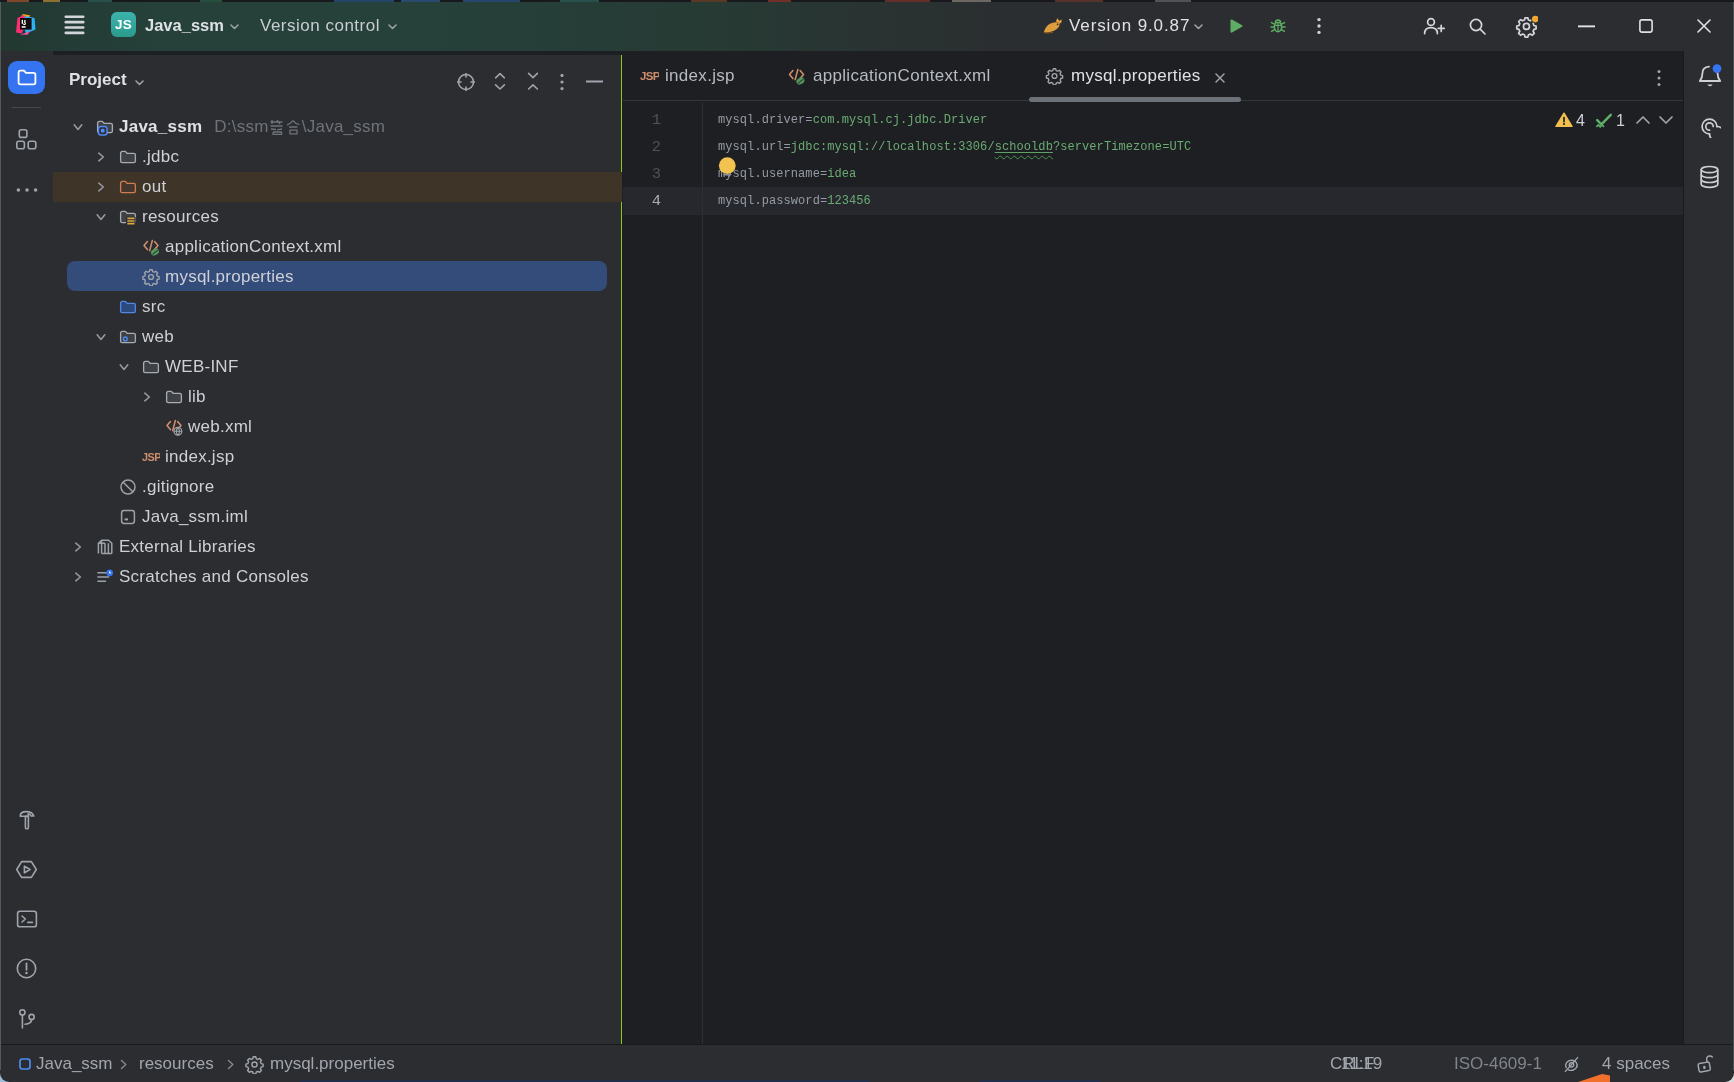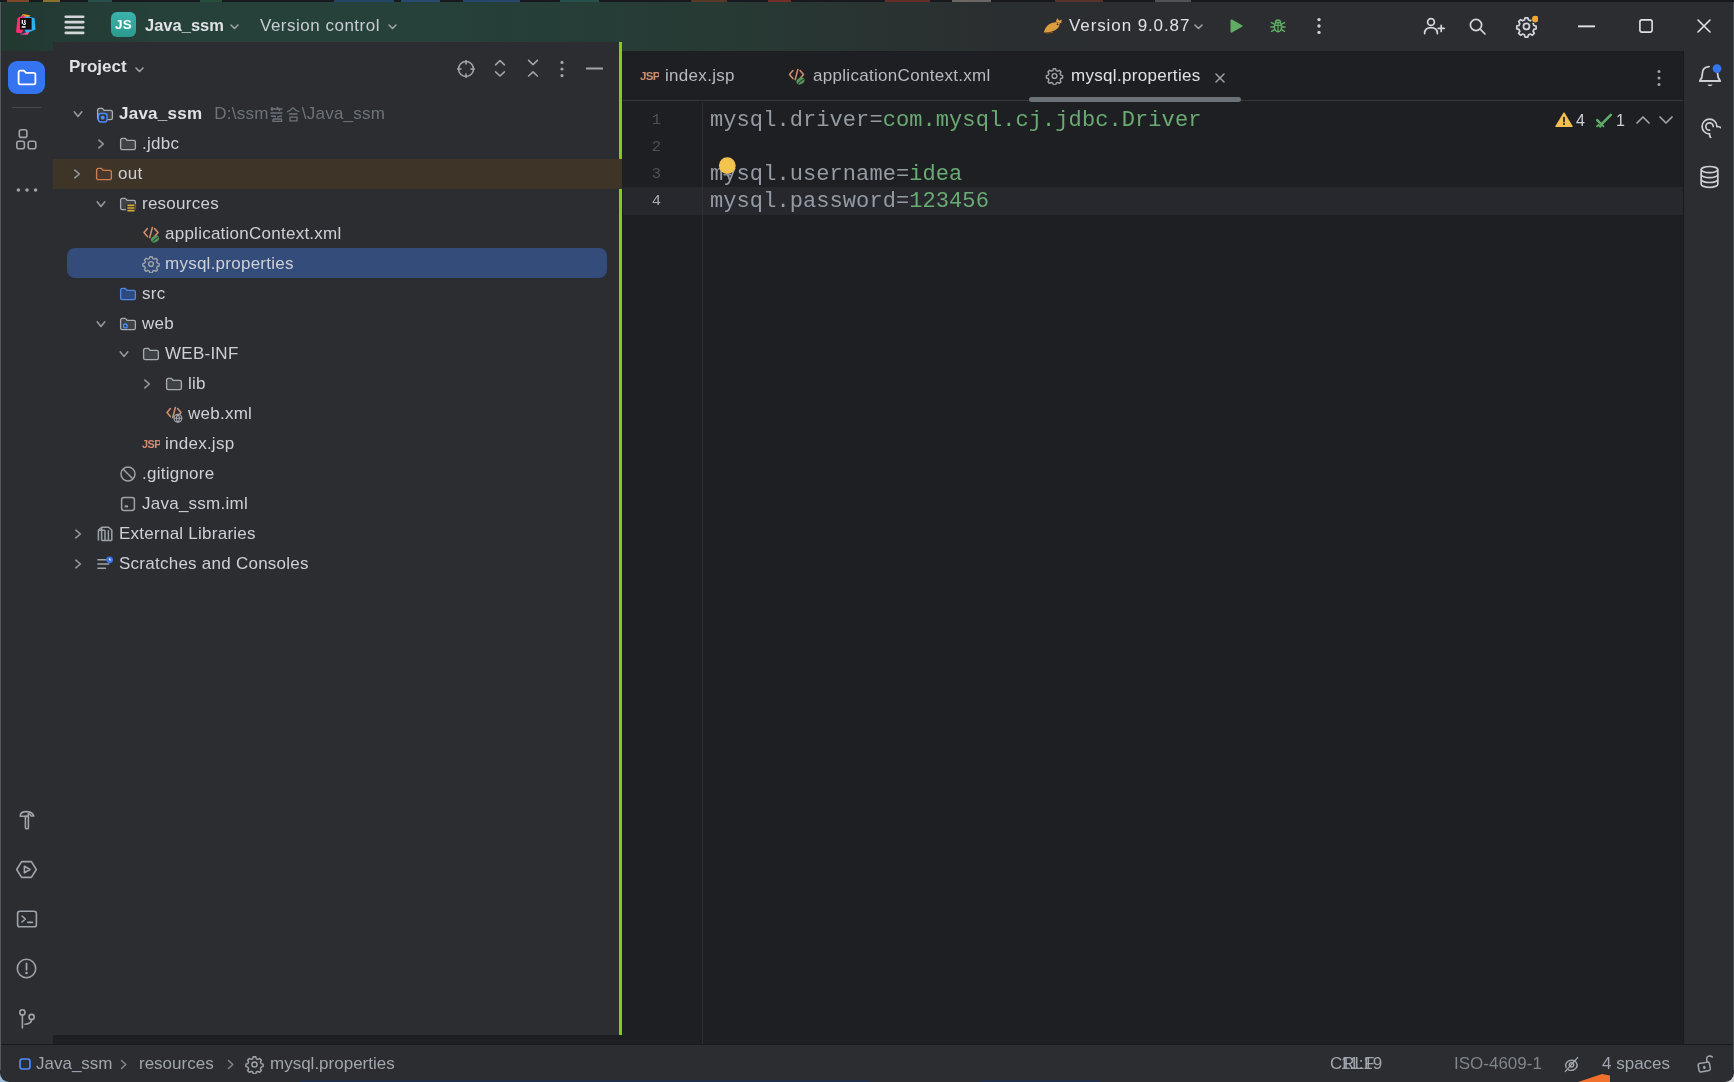--- a/index.html
+++ b/index.html
@@ -11,37 +11,37 @@
 .seg{position:absolute;top:0;height:1.5px;opacity:0.65}
 .tbtxt{position:absolute;top:0;height:51px;line-height:51px;color:#dfe1e5;font-size:17px;white-space:nowrap}
 
 #lstripe{position:absolute;left:0;top:51px;width:53px;height:993px;background:#2b2d30}
 #ledge{position:absolute;left:0;top:2px;width:1px;height:1068px;background:#53595e;z-index:40}
 #redge{position:absolute;left:1733px;top:2px;width:1px;height:1068px;background:#4a4f54;z-index:40}
 #lsdiv{position:absolute;left:12px;top:56px;width:29px;height:1px;background:#45484c}
 #folderbtn{position:absolute;left:8px;top:10px;width:37px;height:33px;border-radius:9px;background:#3574f0;display:flex;align-items:center;justify-content:center}
 .sic{position:absolute;left:0;top:0;width:53px;display:flex;justify-content:center}
 
-#ppanel{position:absolute;left:53px;top:42px;width:569px;height:993px;background:#2b2d30;border-right:3px solid #84cc16}
+#ppanel{position:absolute;left:53px;top:55px;width:569px;height:993px;background:#2b2d30;border-right:1px solid #84cc16}
 #ptitle{position:absolute;left:16px;top:0;height:49px;line-height:49px;color:#dfe1e5;font-size:17px;font-weight:700}
 .phic{position:absolute;top:26px}
 .row{position:absolute;left:0;width:568px;height:30px;display:flex;align-items:center;color:#ced0d6;font-size:17px;letter-spacing:0.25px;white-space:nowrap;z-index:3}
 .chevslot{width:12px;height:18px;display:flex;align-items:center;justify-content:center;flex:none}
 .icslot{width:18px;height:18px;margin-left:12px;margin-right:5px;flex:none;display:flex;align-items:center;justify-content:center}
 #outband{position:absolute;left:0;top:117px;width:569px;height:30px;background:#3e3528}
 #selband{position:absolute;left:14px;top:206px;width:540px;height:30px;border-radius:8px;background:#344c7a}
 
 #editor{position:absolute;left:623px;top:51px;width:1060px;height:993px;background:#1e1f22}
 #tabbar{position:absolute;left:0;top:0;width:1060px;height:50px;border-bottom:1px solid #35373b}
 .tabic{position:absolute;top:16px}
 .tabtx{position:absolute;top:0;height:50px;line-height:50px;font-size:17px;letter-spacing:0.3px;color:#b6bac1;white-space:nowrap}
 #tabthumb{position:absolute;left:406px;top:46px;width:212px;height:5px;border-radius:2.5px;background:#6c7077}
 #gutterline{position:absolute;left:79px;top:51px;width:1px;height:942px;background:#2c2e32}
 .lnum{position:absolute;width:38px;text-align:right;font-family:"Liberation Mono",monospace;font-size:15.5px;color:#4d525b;line-height:27px}
-.cline{position:absolute;left:87px;height:27px;line-height:27px;font-family:"Liberation Mono",monospace;font-size:22px;letter-spacing:0.08px;color:#959ba4;white-space:pre;z-index:3}
+.cline{position:absolute;left:95px;height:27px;line-height:27px;font-family:"Liberation Mono",monospace;font-size:12px;letter-spacing:0.08px;color:#959ba4;white-space:pre;z-index:3}
 .v{color:#6aab73}
 #activeline{position:absolute;left:0;top:136px;width:1060px;height:28px;background:#26282e}
 .annic{position:absolute}
 .anntx{position:absolute;font-size:16px;color:#ced0d6;line-height:27px;top:56px}
 
 #rstripe{position:absolute;left:1684px;top:51px;width:50px;height:993px;background:#2b2d30}
 #rsep{position:absolute;left:1683px;top:51px;width:1px;height:993px;background:#191a1c}
 .ric{position:absolute}
 
 #status{position:absolute;left:0;top:1044px;width:1734px;height:38px;background:#2b2d30;border-top:1px solid #191a1c;color:#a1a6ae;font-size:17px;z-index:10;border-radius:0 0 9px 9px}
@@ -291,21 +291,21 @@
               <path d="M3.8 2.2 L8.4 6 L3.8 9.8" fill="none" stroke="#9498a0" stroke-width="1.6" stroke-linecap="round" stroke-linejoin="round"></path>
             </svg>
           </span>
           <span class="icslot">
             <svg width="19" height="18" viewBox="0 0 19 18">
               <path d="M1.7 4.9 c0-1 .8-1.8 1.8-1.8 h3.2 l1.8 2 h7 c1 0 1.8 .8 1.8 1.8 v6.3 c0 1-.8 1.8-1.8 1.8 H3.5 c-1 0-1.8-.8-1.8-1.8 z" fill="#3e4146" stroke="#a7acb3" stroke-width="1.4" stroke-linejoin="round"></path>
             </svg>
           </span>
           <span>.jdbc</span>
         </div>
-  <div class="row" style="top:117px;padding-left:18px">
+  <div class="row" style="top:117px;padding-left:42px">
           <span class="chevslot">
             <svg width="12" height="12" viewBox="0 0 12 12">
               <path d="M3.8 2.2 L8.4 6 L3.8 9.8" fill="none" stroke="#9498a0" stroke-width="1.6" stroke-linecap="round" stroke-linejoin="round"></path>
             </svg>
           </span>
           <span class="icslot">
             <svg width="19" height="18" viewBox="0 0 19 18">
               <path d="M1.7 4.9 c0-1 .8-1.8 1.8-1.8 h3.2 l1.8 2 h7 c1 0 1.8 .8 1.8 1.8 v6.3 c0 1-.8 1.8-1.8 1.8 H3.5 c-1 0-1.8-.8-1.8-1.8 z" fill="#47362c" stroke="#cd7e51" stroke-width="1.4" stroke-linejoin="round"></path>
             </svg>
           </span>
@@ -510,20 +510,21 @@
       </div>
   <div class="tabtx" style="left:448px;color:#dfe1e5">mysql.properties</div>
   <svg class="abs" style="left:590px;top:20px" width="14" height="14" viewBox="0 0 14 14">
         <path d="M3 3 L11 11 M11 3 L3 11" stroke="#9da2a9" stroke-width="1.5" stroke-linecap="round"></path>
       </svg>
   <div class="lnum" style="top:56px">1</div>
   <div class="lnum" style="top:83px">2</div>
   <div class="lnum" style="top:110px">3</div>
   <div class="lnum" style="top:137px;color:#a8abb2">4</div>
   <div class="cline" style="top:56px">mysql.driver=<span class="v">com.mysql.cj.jdbc.Driver</span></div>
+  <div class="cline" style="top:83px">mysql.url=<span class="v">jdbc:mysql://localhost:3306/<span style="text-decoration:underline;text-decoration-color:#5da365;text-decoration-thickness:1.3px;text-underline-offset:2px"><span style="text-decoration:underline wavy #4f9156;text-decoration-thickness:1px;text-underline-offset:4.5px">schooldb</span></span>?serverTimezone=UTC</span></div>
   <div class="cline" style="top:110px">mysql.username=<span class="v">idea</span></div>
   <div class="cline" style="top:137px">mysql.password=<span class="v">123456</span></div>
 
   <svg class="abs" style="left:94px;top:105px;z-index:4" width="21" height="21" viewBox="0 0 21 21">
     <circle cx="10.3" cy="9.6" r="8.4" fill="#f2c34e"></circle>
     <path d="M7.2 18.6 h6.2" stroke="#8a8f98" stroke-width="1.9" stroke-linecap="round"></path>
   </svg>
 
   <svg class="annic" style="left:932px;top:61px" width="18" height="16" viewBox="0 0 18 16">
     <path d="M9 1.2 L17 14.4 H1 Z" fill="#f2bf4f" stroke="#f2bf4f" stroke-width="1.4" stroke-linejoin="round"></path>

